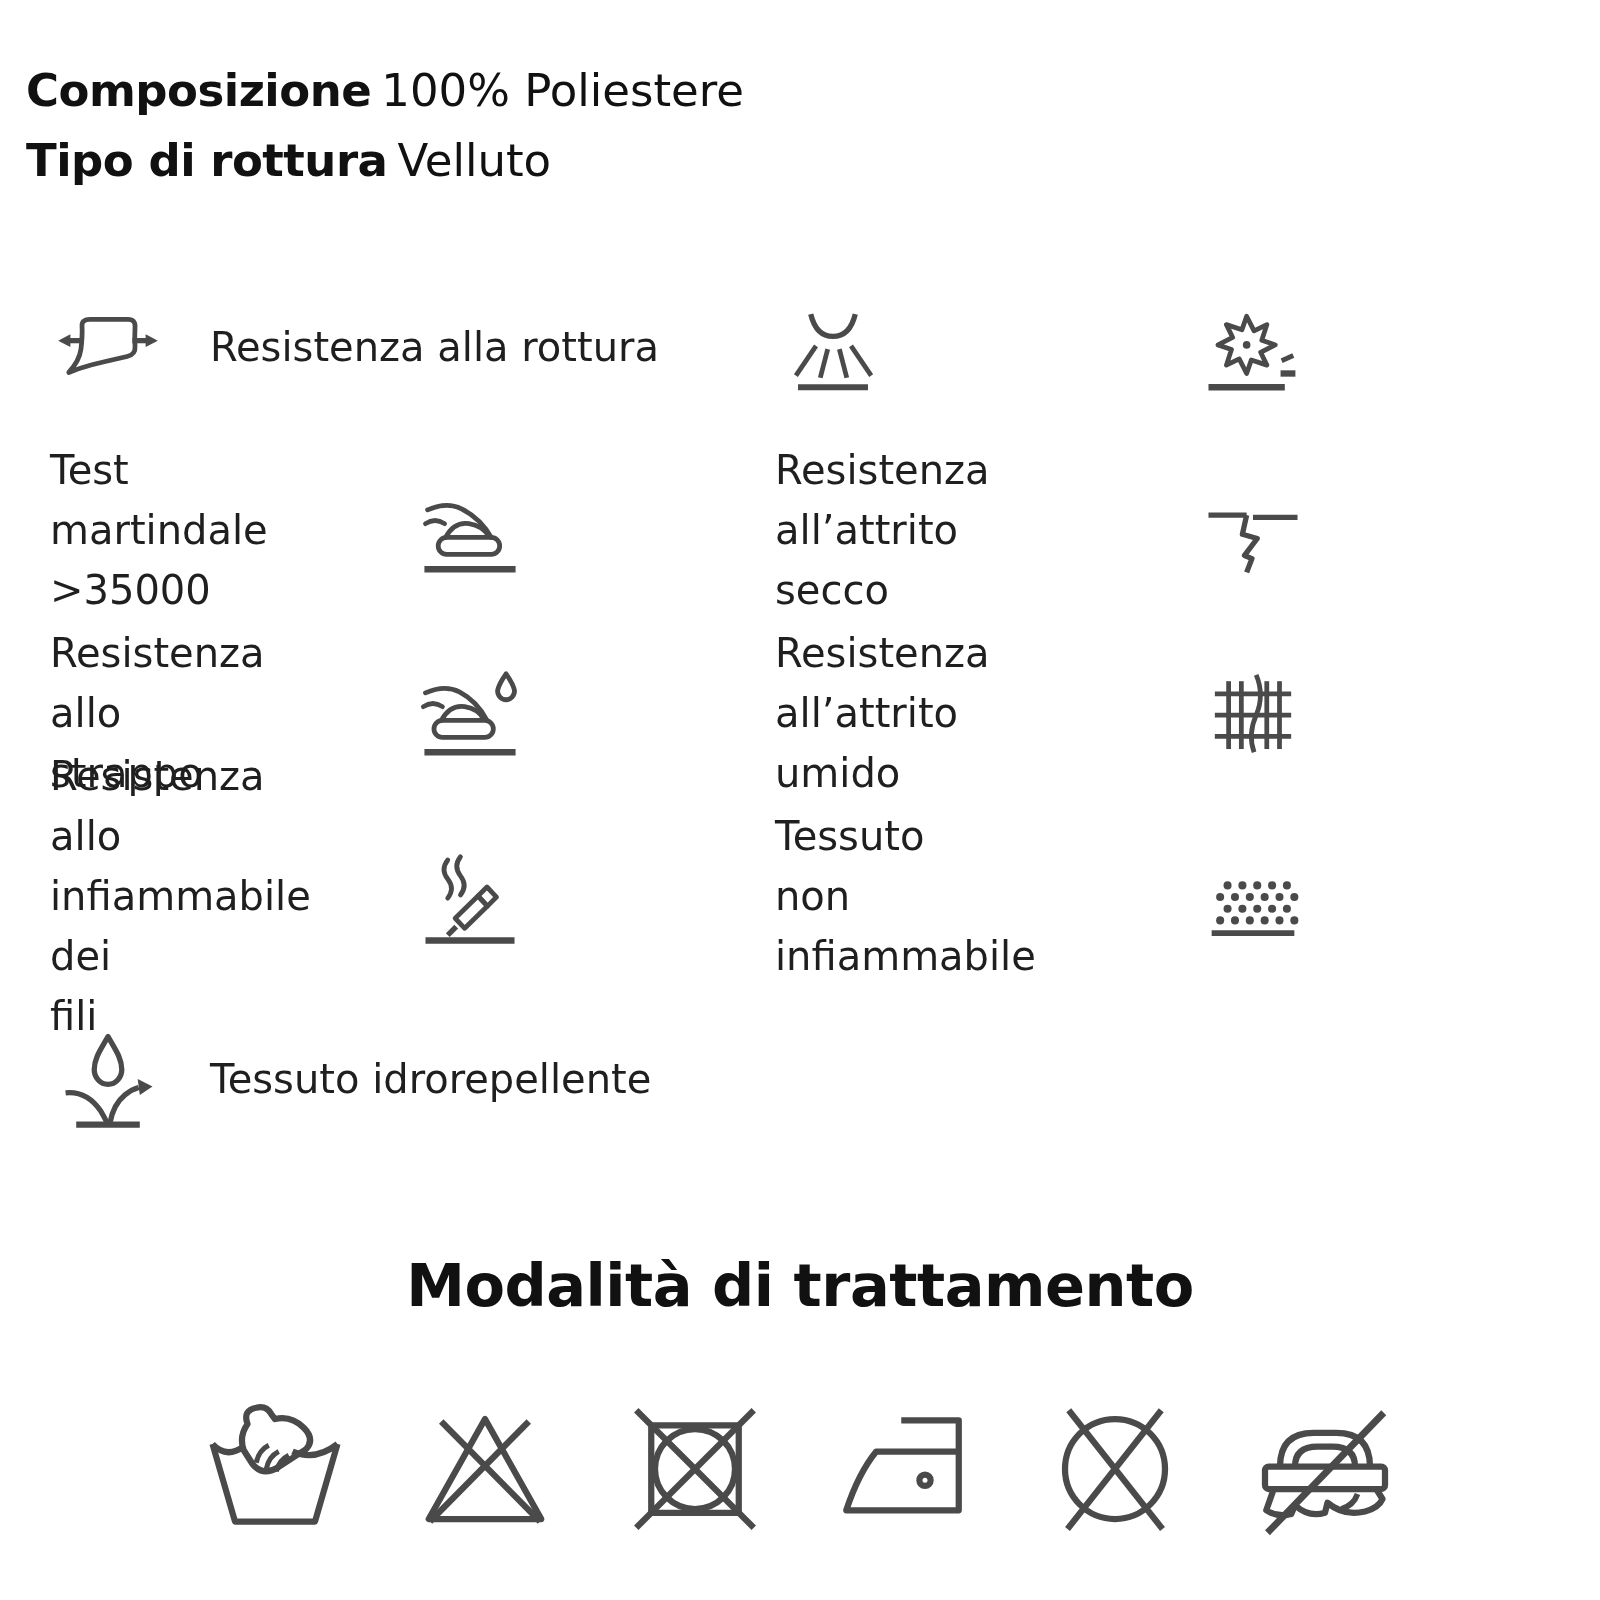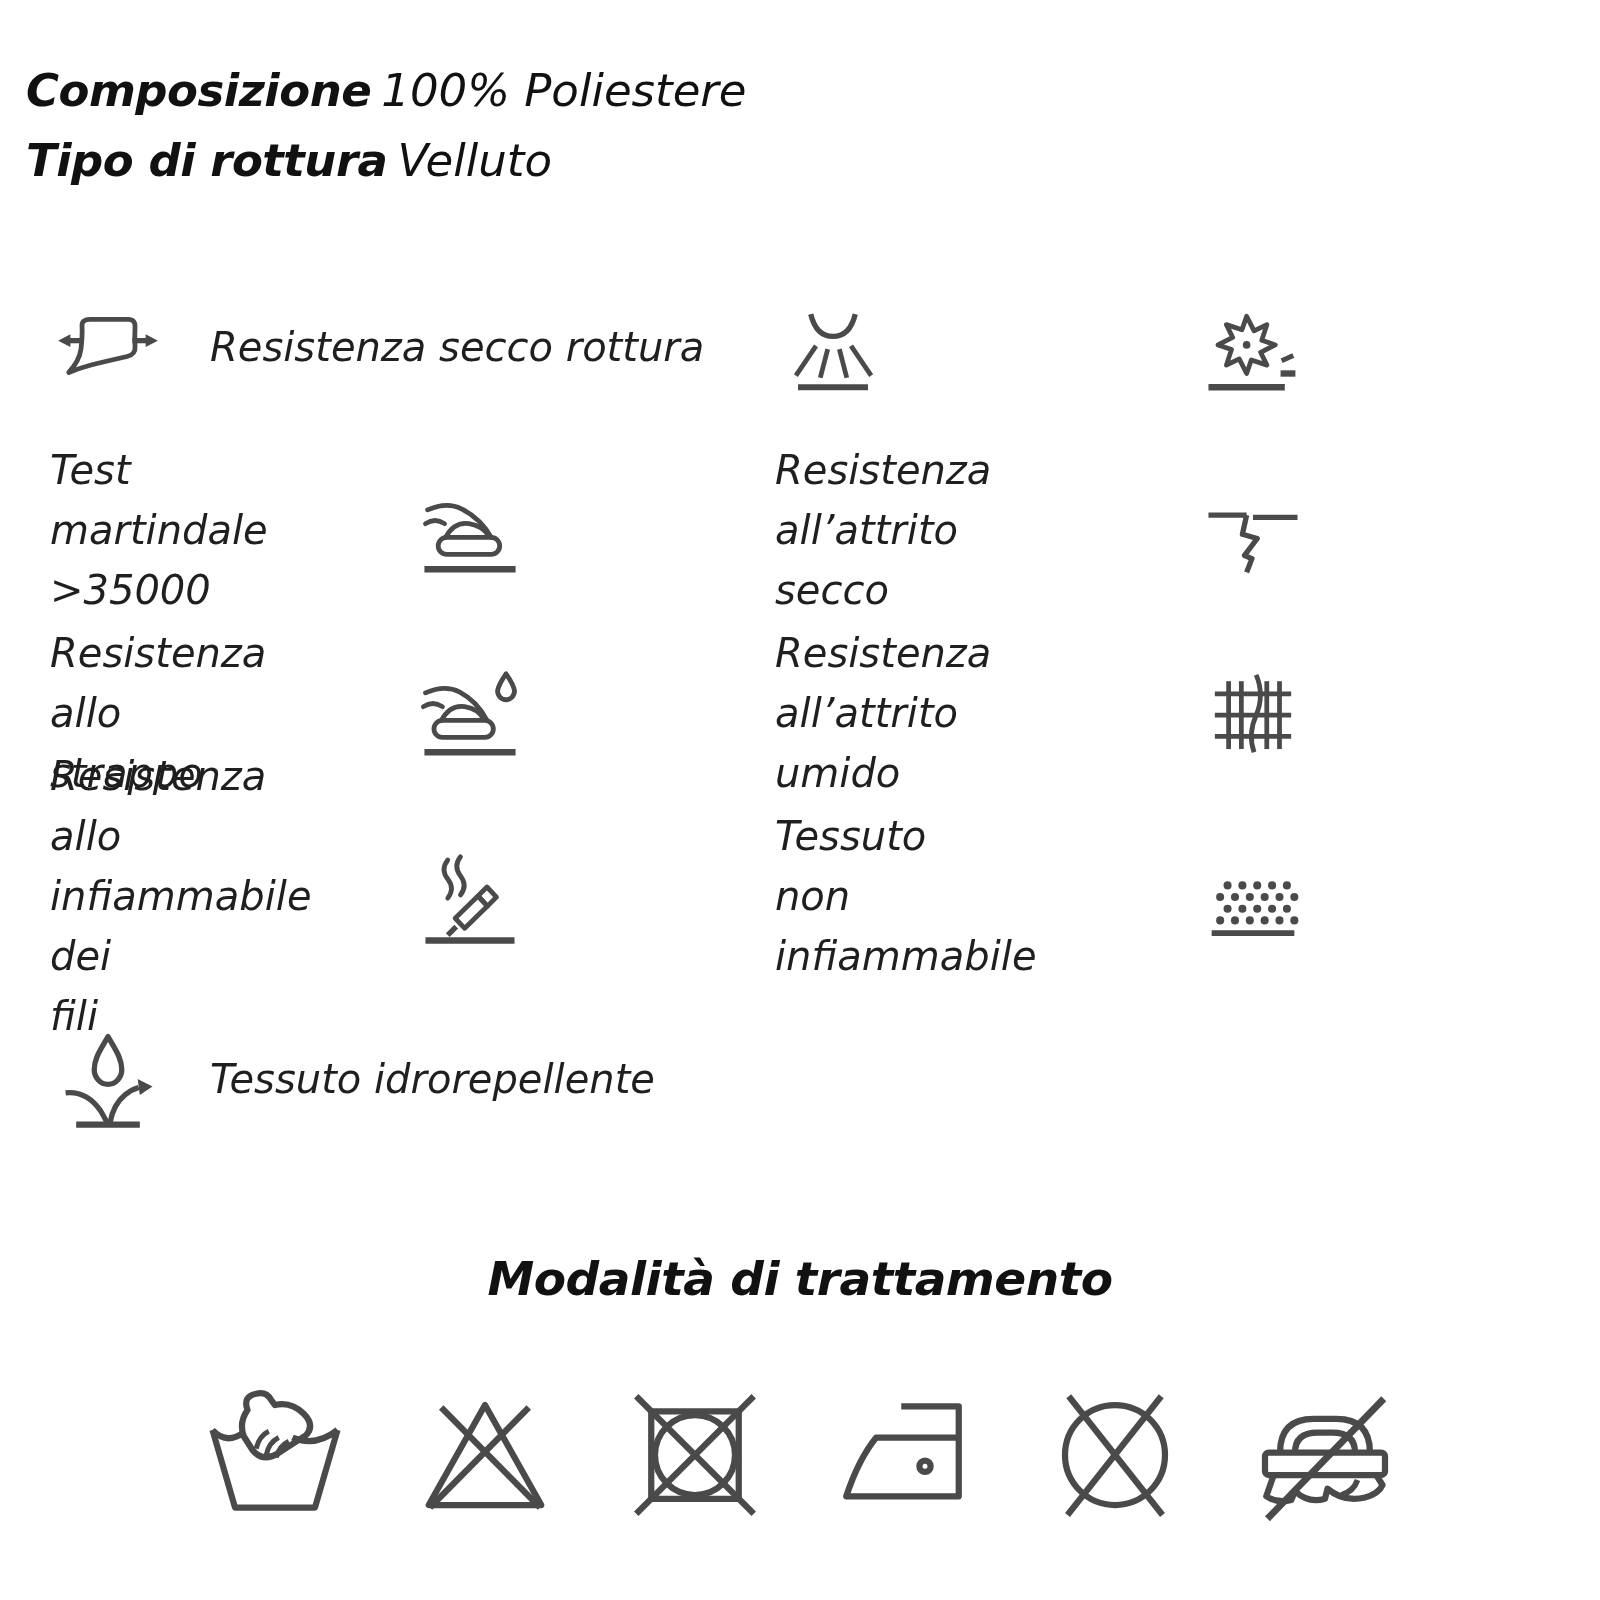--- a/index.html
+++ b/index.html
@@ -1,21 +1,21 @@
 <!DOCTYPE html>
 <html style="--background: #ffffff; --text: #1d1d1d; --icon-stroke: #4a4a4a;"><head>
 <meta charset="utf-8">
 <style>
   html,body{margin:0;padding:0;background:#fff;}
   body{
     width:1600px;height:1600px;overflow:hidden;
     font-family:"DejaVu Sans","Liberation Sans",sans-serif;
     color:var(--text,#1d1d1d);
   }
-  .sheet{width:1600px;height:1600px;position:relative;background:var(--background,#fff);font-style:italic;}
+  .sheet{width:1600px;height:1600px;position:relative;background:var(--background,#fff);}
 
   
   header{padding:56px 0 0 26px;}
   .hline{margin:0;font-size:45px;line-height:1.55;color:#111;}
   .hline .b{font-weight:700;letter-spacing:-0.5px;margin-right:10px;}
 
   
   .grid{
     display:grid;
     grid-template-columns:115px 520px 115px auto;
@@ -28,21 +28,21 @@
   .icell{display:flex;align-items:center;justify-content:center;}
   .tcell{font-size:40px;line-height:1.5;color:#1f1f1f;}
 
   .picon{width:106px;height:106px;color:var(--icon-stroke,#4a4a4a);}
   .cicon{width:150px;height:150px;color:var(--icon-stroke,#4a4a4a);}
 
   
   h2{
     margin:80px 0 0;
     text-align:center;
-    font-size:47px;
+    font-size:59px;
     font-weight:700;
     letter-spacing:-0.5px;
     line-height:1.2;
     color:#111;
   }
   .care-row{
     display:flex;justify-content:center;align-items:center;
     gap:60px;margin-top:73px;
   }
 </style>
@@ -63,21 +63,21 @@
   <div class="grid" id="spec-grid">
       <div class="icell">
         <svg class="picon" viewBox="0 0 100 100" fill="none" stroke="currentColor" stroke-width="4.5" stroke-linejoin="round">
     <path d="M33 24 H69 Q76 24 75.5 31 Q75 41 75.5 50 Q76 57 68 59 Q46 64 34 67 Q23 70 13 74 Q23 63 24.5 52 Q26 39 25.5 30 Q25 24 33 24 Z"></path>
     <line x1="27" y1="44" x2="11" y2="44" stroke-width="5"></line>
     <polygon points="3,44 14.5,38 14.5,50" fill="currentColor" stroke="none"></polygon>
     <line x1="73" y1="44" x2="89" y2="44" stroke-width="5"></line>
     <polygon points="97,44 85.5,38 85.5,50" fill="currentColor" stroke="none"></polygon>
   </svg>
       </div>
-      <div class="tcell">Resistenza secco rottura</div>
+      <div class="tcell">Resistenza alla rottura</div>
       <div class="icell">
         <svg class="picon" viewBox="0 0 100 100" fill="none" stroke="currentColor" stroke-width="4.5">
     <path d="M29 19 Q34 40 50 40 Q66 40 71 19" stroke-width="5"></path>
     <line x1="34" y1="49" x2="15" y2="77"></line>
     <line x1="45" y1="52" x2="38" y2="79"></line>
     <line x1="56" y1="52" x2="63" y2="79"></line>
     <line x1="67" y1="49" x2="86" y2="77"></line>
     <line x1="17" y1="88" x2="83" y2="88" stroke-width="5.5"></line>
   </svg>
       </div>

